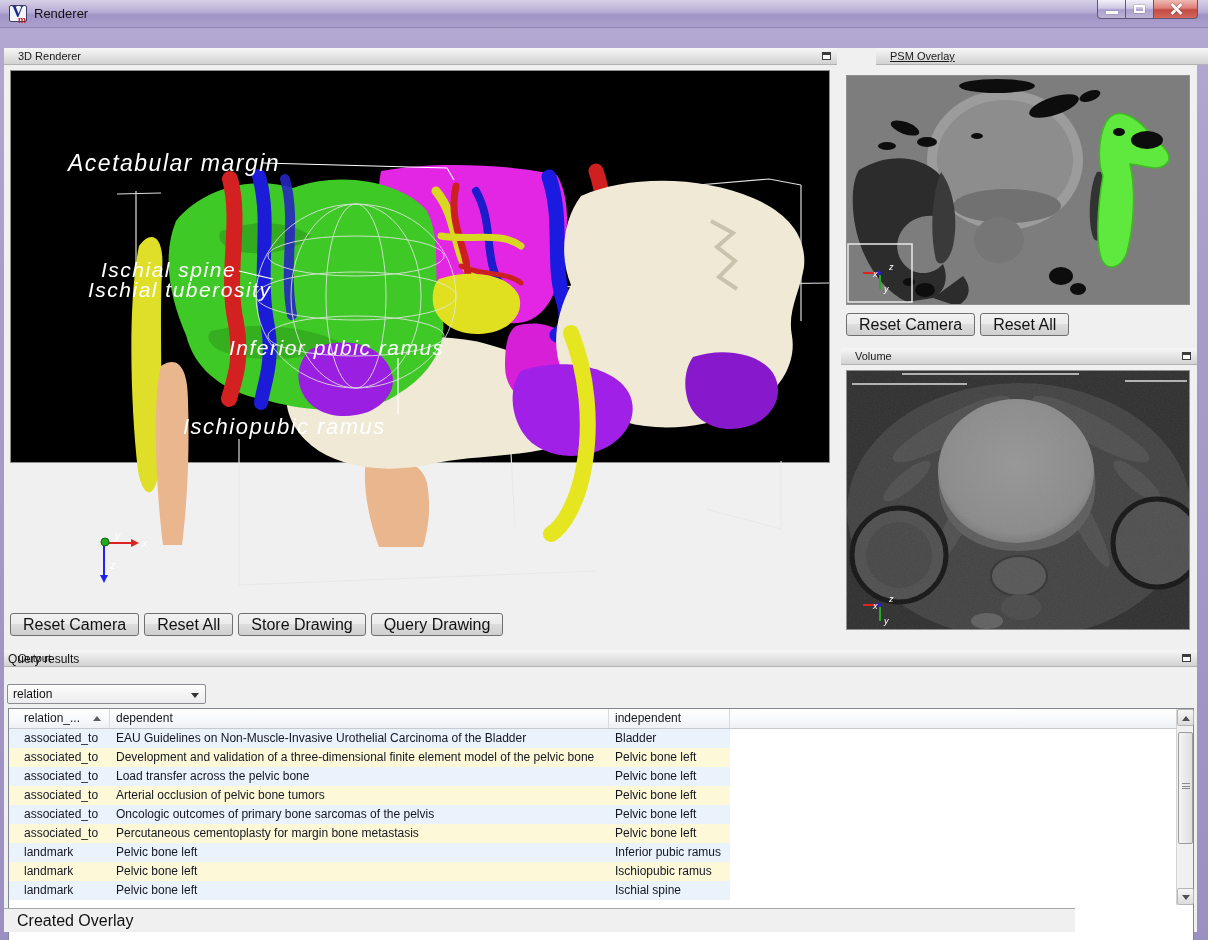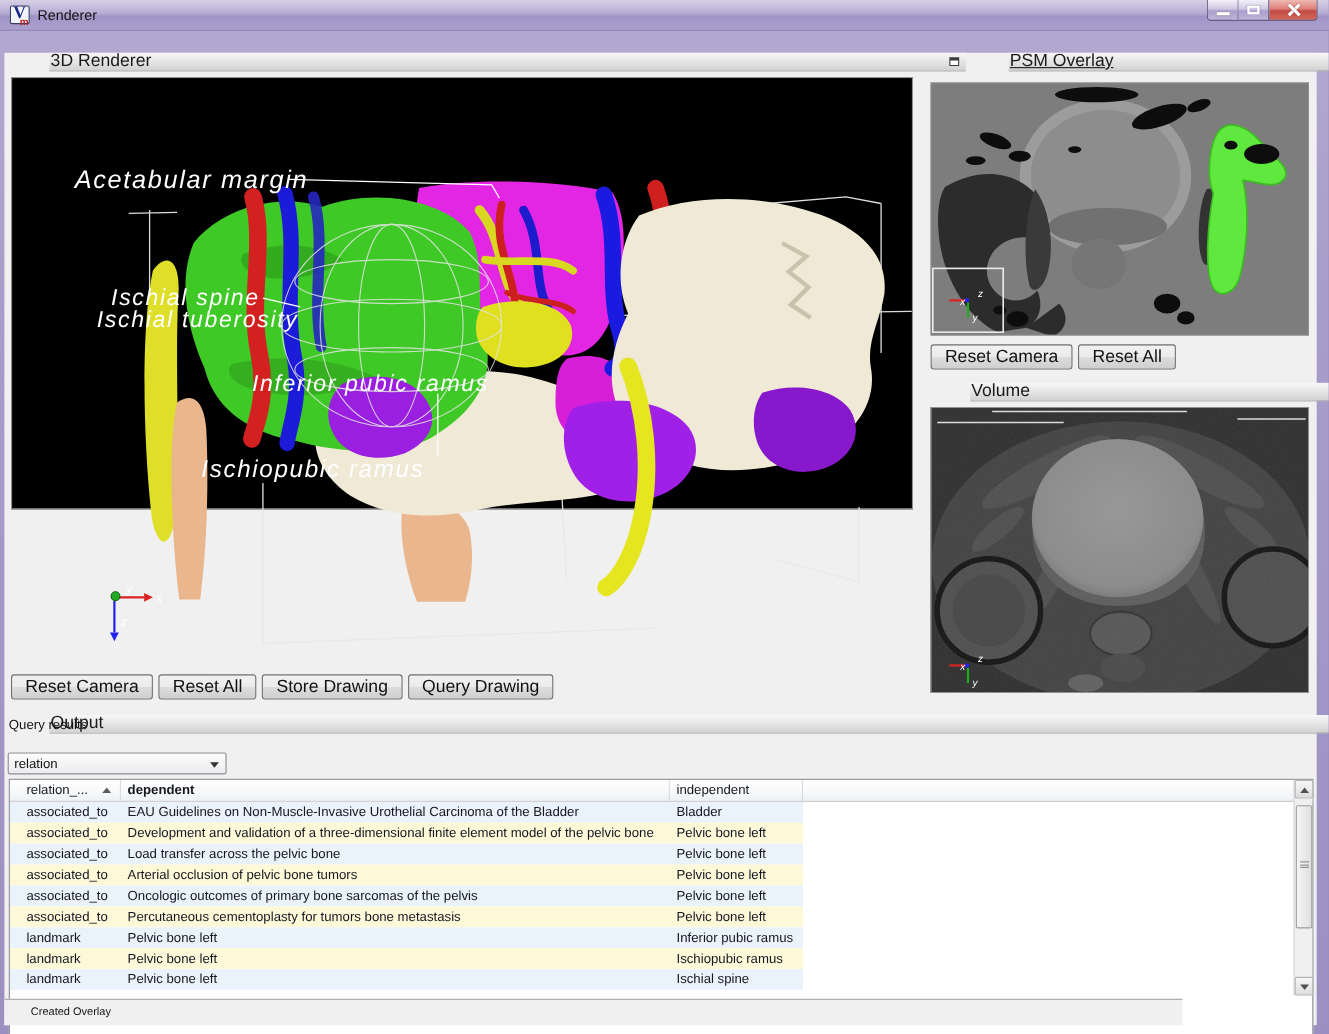--- a/index.html
+++ b/index.html
@@ -27,21 +27,21 @@
   .glyph-close{position:absolute;left:16px;top:3px;width:12px;height:12px;}
   .glyph-close::before,.glyph-close::after{content:"";position:absolute;left:5px;top:-1px;width:3px;height:14px;background:#fff;box-shadow:0 0 1px #600;}
   .glyph-close::before{transform:rotate(45deg);}
   .glyph-close::after{transform:rotate(-45deg);}
   
   .menubar{position:absolute;left:4px;top:28px;width:1193px;height:20px;background:#f0f0f0;
     border-bottom:1px solid #dadada;display:flex;align-items:center;}
   .menu-item{font-size:12px;color:#111;padding:2px 9px;cursor:default;}
   
   .phdr{position:absolute;height:17px;background:linear-gradient(180deg,#f7f7f7 0%,#e3e3e3 55%,#d2d2d2 100%);
-    border-bottom:1px solid #b2b2b2;font-size:16px;color:#1a1a1a;line-height:16px;padding-left:1px;margin-left:41px;}
+    border-bottom:1px solid #b2b2b2;font-size:11px;color:#1a1a1a;line-height:16px;padding-left:14px;}
   .floaticon{position:absolute;right:6px;top:4px;width:9px;height:8px;background:#fdfdfd;
     border:1px solid #3c3c3c;border-top-width:3px;}
   .client-bg{position:absolute;left:4px;top:48px;width:1193px;height:884px;background:#f0f0f0;}
   
   .view3d{position:absolute;left:10px;top:70px;width:820px;height:393px;background:#000;border:1px solid #8f8f8f;}
   .psmview{position:absolute;left:846px;top:75px;width:344px;height:230px;border:1px solid #8f8f8f;background:#7d7d7d;}
   .volview{position:absolute;left:846px;top:370px;width:344px;height:260px;border:1px solid #8f8f8f;background:#2e2e2e;}
   svg{display:block;}
   
   .btnrow{position:absolute;display:flex;gap:5px;}
@@ -54,21 +54,21 @@
   .combo{position:absolute;left:7px;top:684px;width:199px;height:20px;border:1px solid #8a8d94;border-radius:2px;
     background:linear-gradient(180deg,#fdfdfd,#ececee);}
   .combo-text{position:absolute;left:5px;top:2px;font-size:12px;color:#111;}
   .combo-arrow{position:absolute;right:6px;top:8px;width:0;height:0;border-left:4px solid transparent;
     border-right:4px solid transparent;border-top:5px solid #333;}
   .table{position:absolute;left:8px;top:708px;width:1186px;height:256px;background:#fff;border:1px solid #828790;}
   .thead{position:absolute;left:0;top:0;right:0;height:20px;display:flex;
     background:linear-gradient(180deg,#ffffff 0%,#f7f8fa 60%,#eff0f3 100%);border-bottom:1px solid #c6c9cd;}
   .th{position:relative;font-size:12px;color:#16181c;line-height:19px;padding-left:6px;border-right:1px solid #d8dadd;}
   .th.c1{width:101px;padding-left:15px;}
-  .th.c2{width:499px;font-weight:bold;}
+  .th.c2{width:499px;}
   .th.c3{width:121px;}
   .th.fill{flex:1;border-right:none;}
   .sortarrow{position:absolute;right:8px;top:7px;width:0;height:0;border-left:4px solid transparent;
     border-right:4px solid transparent;border-bottom:5px solid #5c5c5c;}
   .tbody{position:absolute;left:0;top:20px;width:721px;}
   .trow{display:flex;height:19px;line-height:19px;font-size:12px;color:#141622;}
   .trow:nth-child(odd){background:#eaf2fb;}
   .trow:nth-child(even){background:#fdf9d8;}
   .trow .c1{width:101px;padding-left:15px;overflow:hidden;white-space:nowrap;}
   .trow .c2{width:499px;padding-left:6px;overflow:hidden;white-space:nowrap;}
@@ -79,21 +79,21 @@
   .sb-up{top:0;}.sb-down{bottom:0;}
   .tri-up{position:absolute;left:4px;top:6px;width:0;height:0;border-left:4px solid transparent;border-right:4px solid transparent;border-bottom:5px solid #505050;}
   .tri-down{position:absolute;left:4px;top:6px;width:0;height:0;border-left:4px solid transparent;border-right:4px solid transparent;border-top:5px solid #505050;}
   .sb-thumb{position:absolute;left:1px;top:23px;width:15px;height:112px;border:1px solid #9d9d9d;border-radius:2px;
     background:linear-gradient(90deg,#f4f4f4,#dfdfdf);}
   .grip{position:absolute;left:3px;top:50px;width:8px;height:6px;
     border-top:1px solid #8a8a8a;border-bottom:1px solid #8a8a8a;}
   .grip::before{content:"";position:absolute;left:0;top:2px;width:8px;height:1px;background:#8a8a8a;}
   
   .statusbar{position:absolute;left:4px;top:908px;width:1071px;height:24px;background:#f0f0f0;
-    border-top:1px solid #a8a8a8;font-size:10px;color:#111;line-height:23px;padding-left:24px;}
+    border-top:1px solid #a8a8a8;font-size:16px;color:#111;line-height:23px;padding-left:13px;}
 </style>
 </head>
 <body>
 
 <div class="window">
 
   <div class="titlebar">
     <div class="app-icon">
       <span class="v">V</span>
       <span class="m">m</span>
@@ -378,21 +378,21 @@
         <div class="c2">Arterial occlusion of pelvic bone tumors</div>
         <div class="c3">Pelvic bone left</div>
       </div>
       <div class="trow">
         <div class="c1">associated_to</div>
         <div class="c2">Oncologic outcomes of primary bone sarcomas of the pelvis</div>
         <div class="c3">Pelvic bone left</div>
       </div>
       <div class="trow">
         <div class="c1">associated_to</div>
-        <div class="c2">Percutaneous cementoplasty for tumors bone metastasis</div>
+        <div class="c2">Percutaneous cementoplasty for margin bone metastasis</div>
         <div class="c3">Pelvic bone left</div>
       </div>
       <div class="trow">
         <div class="c1">landmark</div>
         <div class="c2">Pelvic bone left</div>
         <div class="c3">Inferior pubic ramus</div>
       </div>
       <div class="trow">
         <div class="c1">landmark</div>
         <div class="c2">Pelvic bone left</div>

